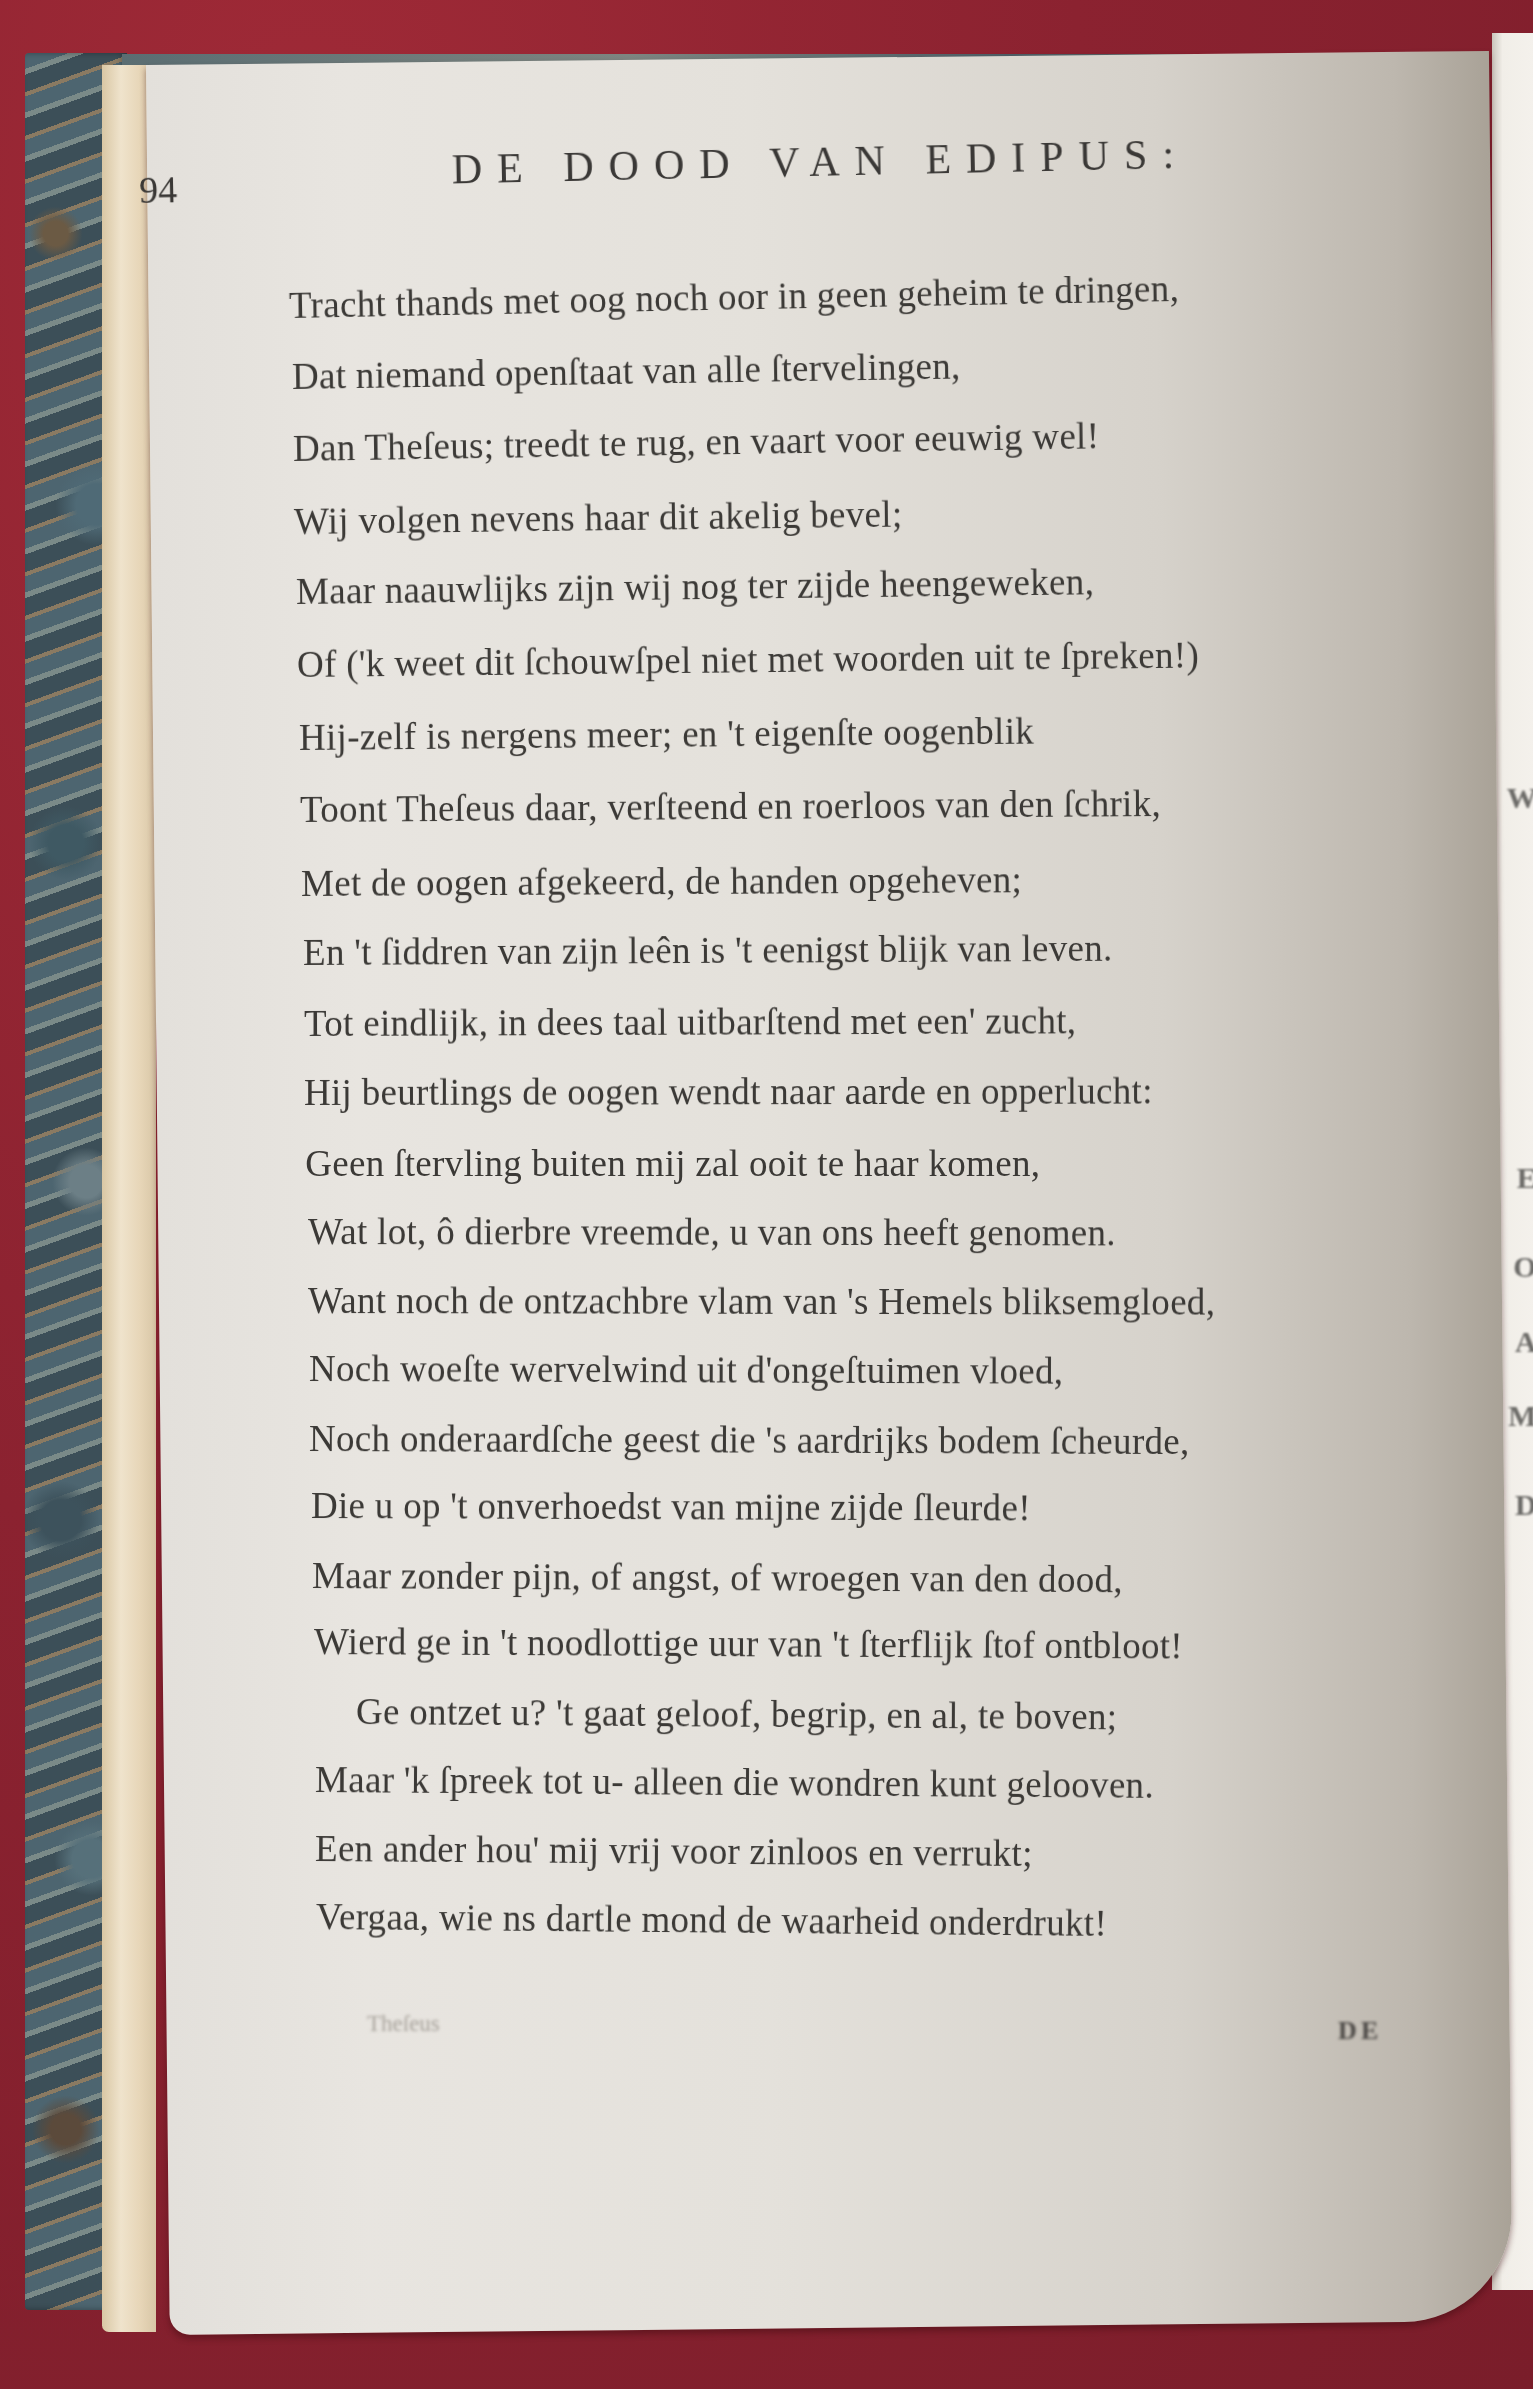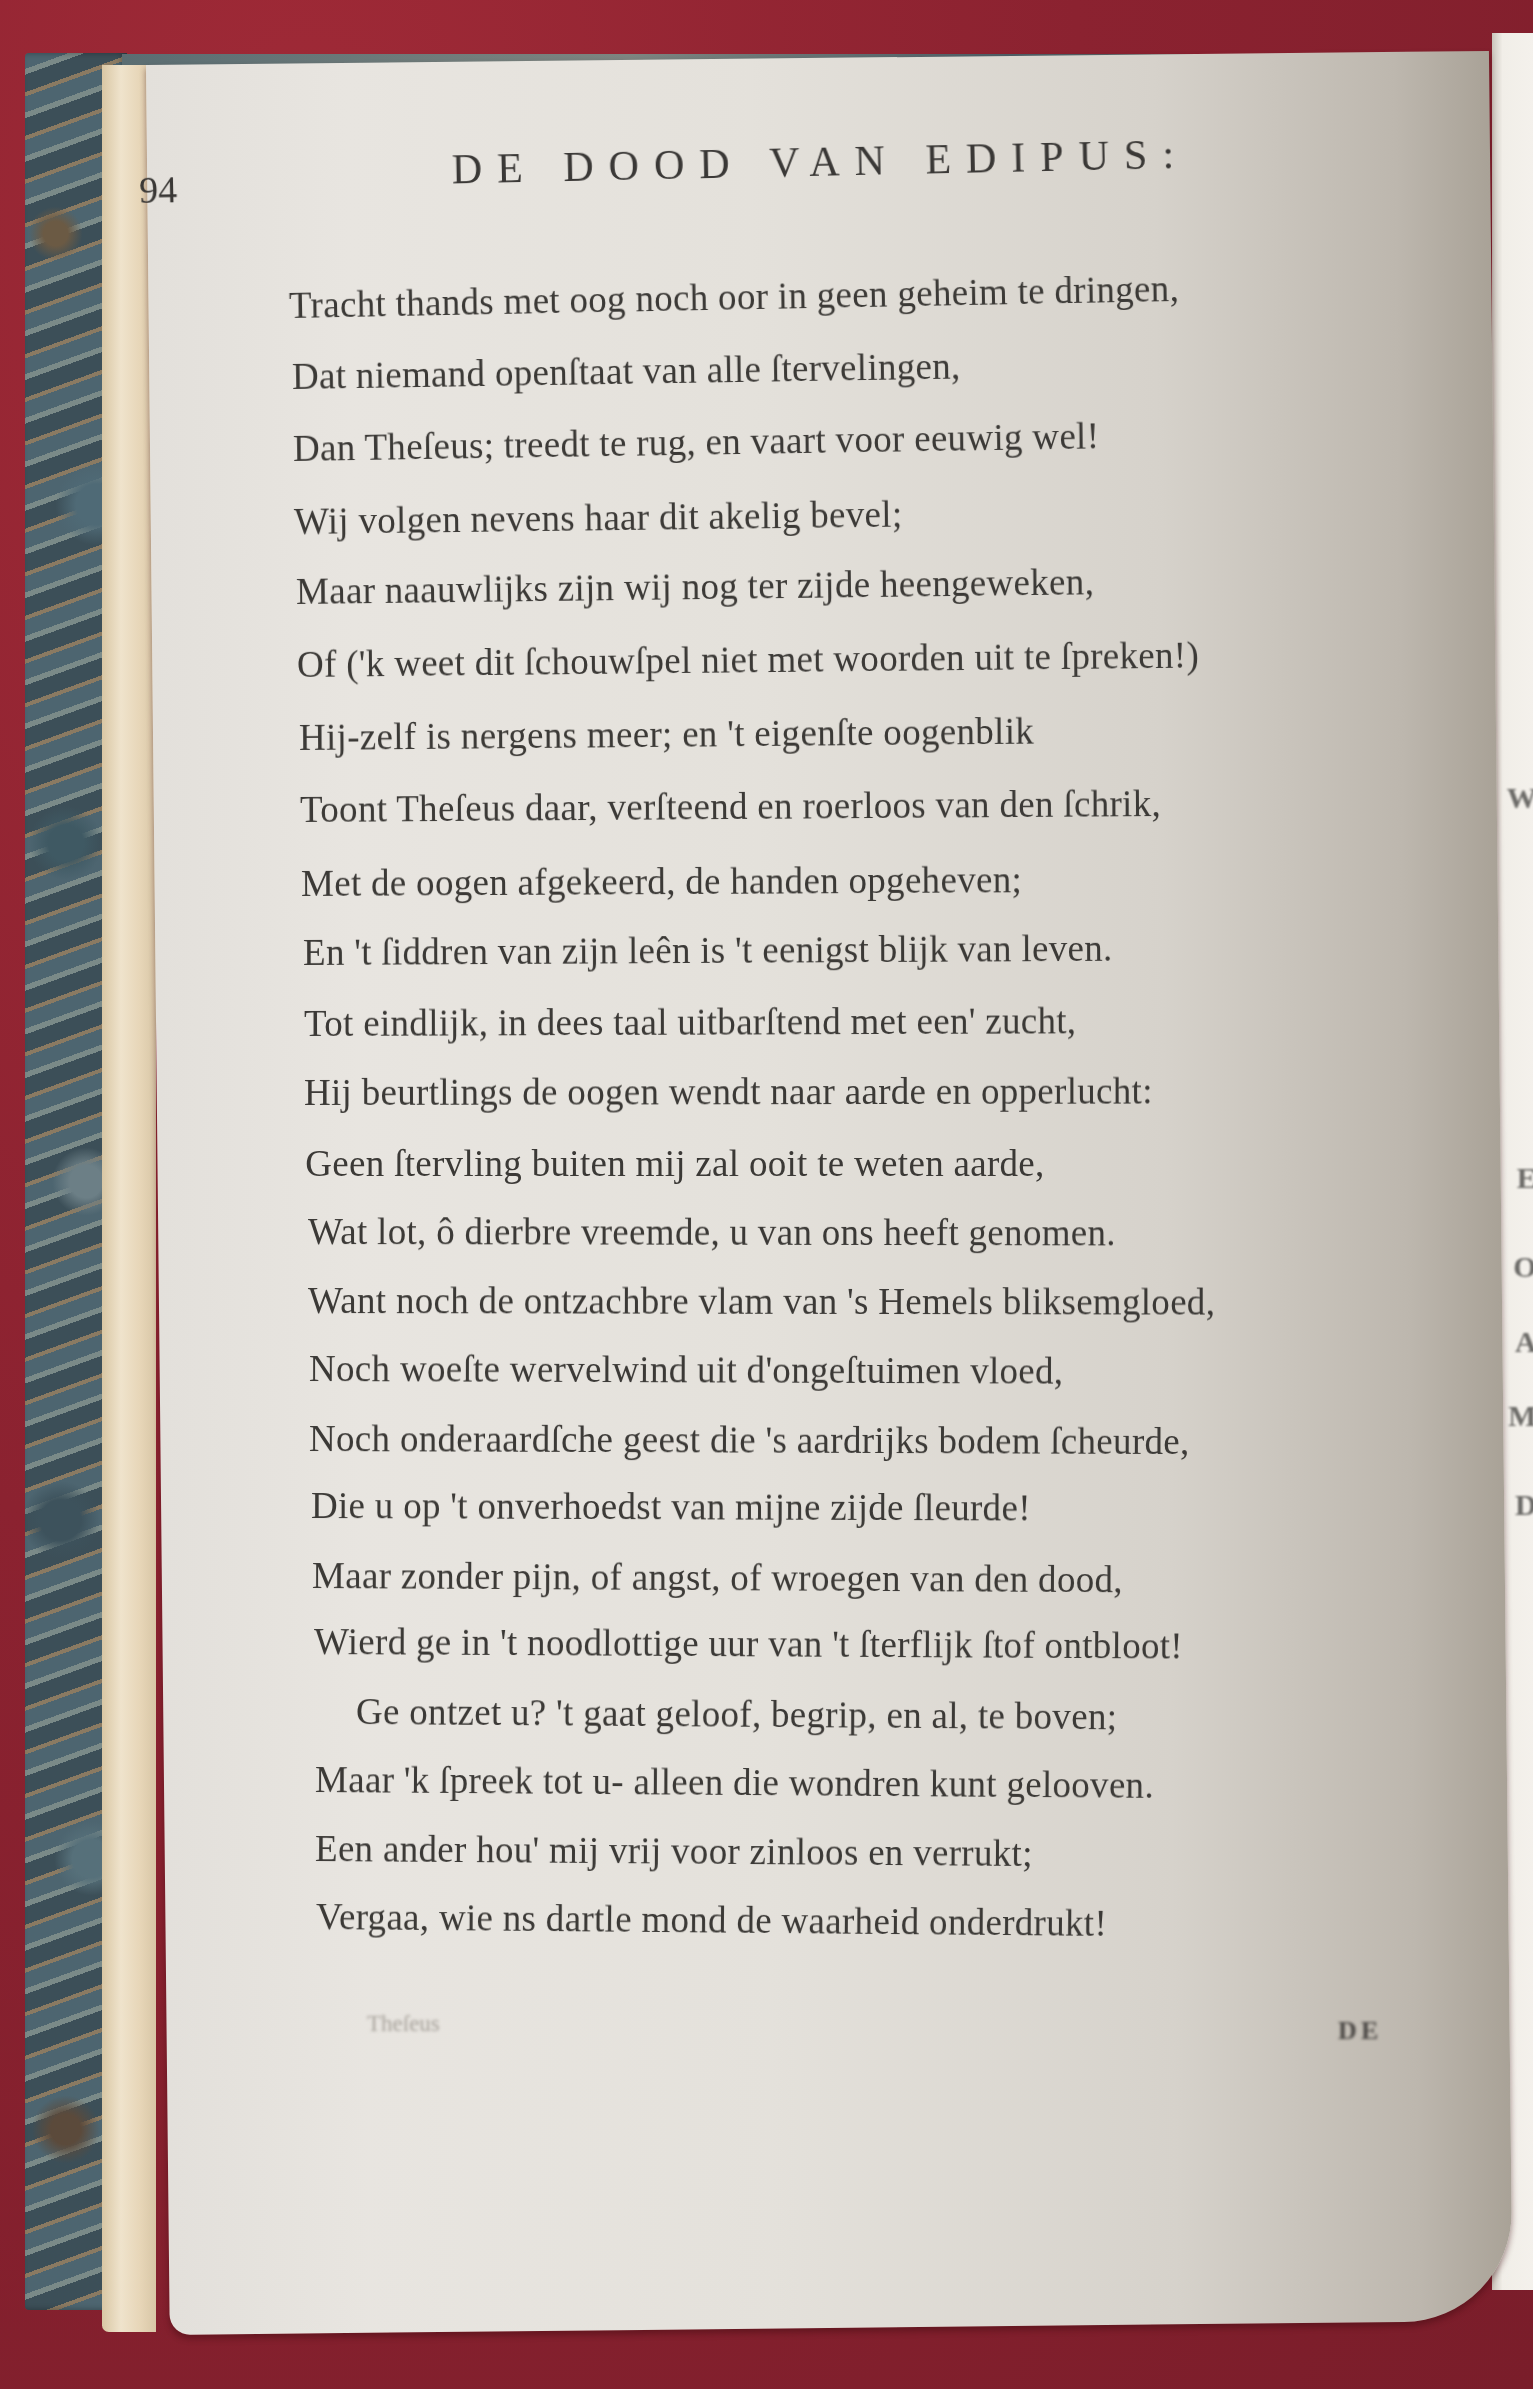--- a/index.html
+++ b/index.html
@@ -184,21 +184,21 @@
   <div class="verse" style="left:4.1px;   top:143px;  transform:rotate(-0.9deg)">Dan Theſeus; treedt te rug, en vaart voor eeuwig wel!</div>
   <div class="verse" style="left:5.4px;   top:216px;  transform:rotate(-0.7deg)">Wij volgen nevens haar dit akelig bevel;</div>
   <div class="verse" style="left:6.8px;  top:286px;  transform:rotate(-0.7deg)">Maar naauwlijks zijn wij nog ter zijde heengeweken,</div>
   <div class="verse" style="left:8.2px;  top:359px;  transform:rotate(-0.6deg)">Of ('k weet dit ſchouwſpel niet met woorden uit te ſpreken!)</div>
   <div class="verse" style="left:9.5px;  top:432px;  transform:rotate(-0.5deg)">Hij-zelf is nergens meer; en 't eigenſte oogenblik</div>
   <div class="verse" style="left:11px;  top:504px;  transform:rotate(-0.4deg)">Toont Theſeus daar, verſteend en roerloos van den ſchrik,</div>
   <div class="verse" style="left:12.2px;  top:578px;  transform:rotate(-0.3deg)">Met de oogen afgekeerd, de handen opgeheven;</div>
   <div class="verse" style="left:13.6px;  top:647px;  transform:rotate(-0.3deg)">En 't ſiddren van zijn leên is 't eenigst blijk van leven.</div>
   <div class="verse" style="left:15px;  top:718px; transform:rotate(-0.2deg)">Tot eindlijk, in dees taal uitbarſtend met een' zucht,</div>
   <div class="verse" style="left:15px;  top:787px; transform:rotate(-0.1deg)">Hij beurtlings de oogen wendt naar aarde en opperlucht:</div>
-  <div class="verse" style="left:16.3px;  top:858px; transform:rotate(0deg)">Geen ſtervling buiten mij zal ooit te weten aarde,</div>
+  <div class="verse" style="left:16.3px;  top:858px; transform:rotate(0deg)">Geen ſtervling buiten mij zal ooit te haar komen,</div>
   <div class="verse" style="left:19px;  top:926px; transform:rotate(0.1deg)">Wat lot, ô dierbre vreemde, u van ons heeft genomen.</div>
   <div class="verse" style="left:19px;  top:995px; transform:rotate(0.1deg)">Want noch de ontzachbre vlam van 's Hemels bliksemgloed,</div>
   <div class="verse" style="left:20.4px;  top:1063px; transform:rotate(0.2deg)">Noch woeſte wervelwind uit d'ongeſtuimen vloed,</div>
   <div class="verse" style="left:20.4px;  top:1133px; transform:rotate(0.2deg)">Noch onderaardſche geest die 's aardrijks bodem ſcheurde,</div>
   <div class="verse" style="left:22px;  top:1200px; transform:rotate(0.2deg)">Die u op 't onverhoedst van mijne zijde ſleurde!</div>
   <div class="verse" style="left:23px;  top:1270px; transform:rotate(0.3deg)">Maar zonder pijn, of angst, of wroegen van den dood,</div>
   <div class="verse" style="left:24.5px;  top:1336px; transform:rotate(0.3deg)">Wierd ge in 't noodlottige uur van 't ſterflijk ſtof ontbloot!</div>
   <div class="verse" style="left:67px;  top:1406px; transform:rotate(0.4deg)">Ge ontzet u? 't gaat geloof, begrip, en al, te boven;</div>
   <div class="verse" style="left:26px;  top:1474px; transform:rotate(0.4deg)">Maar 'k ſpreek tot u- alleen die wondren kunt gelooven.</div>
   <div class="verse" style="left:26px;  top:1543px; transform:rotate(0.4deg)">Een ander hou' mij vrij voor zinloos en verrukt;</div>

